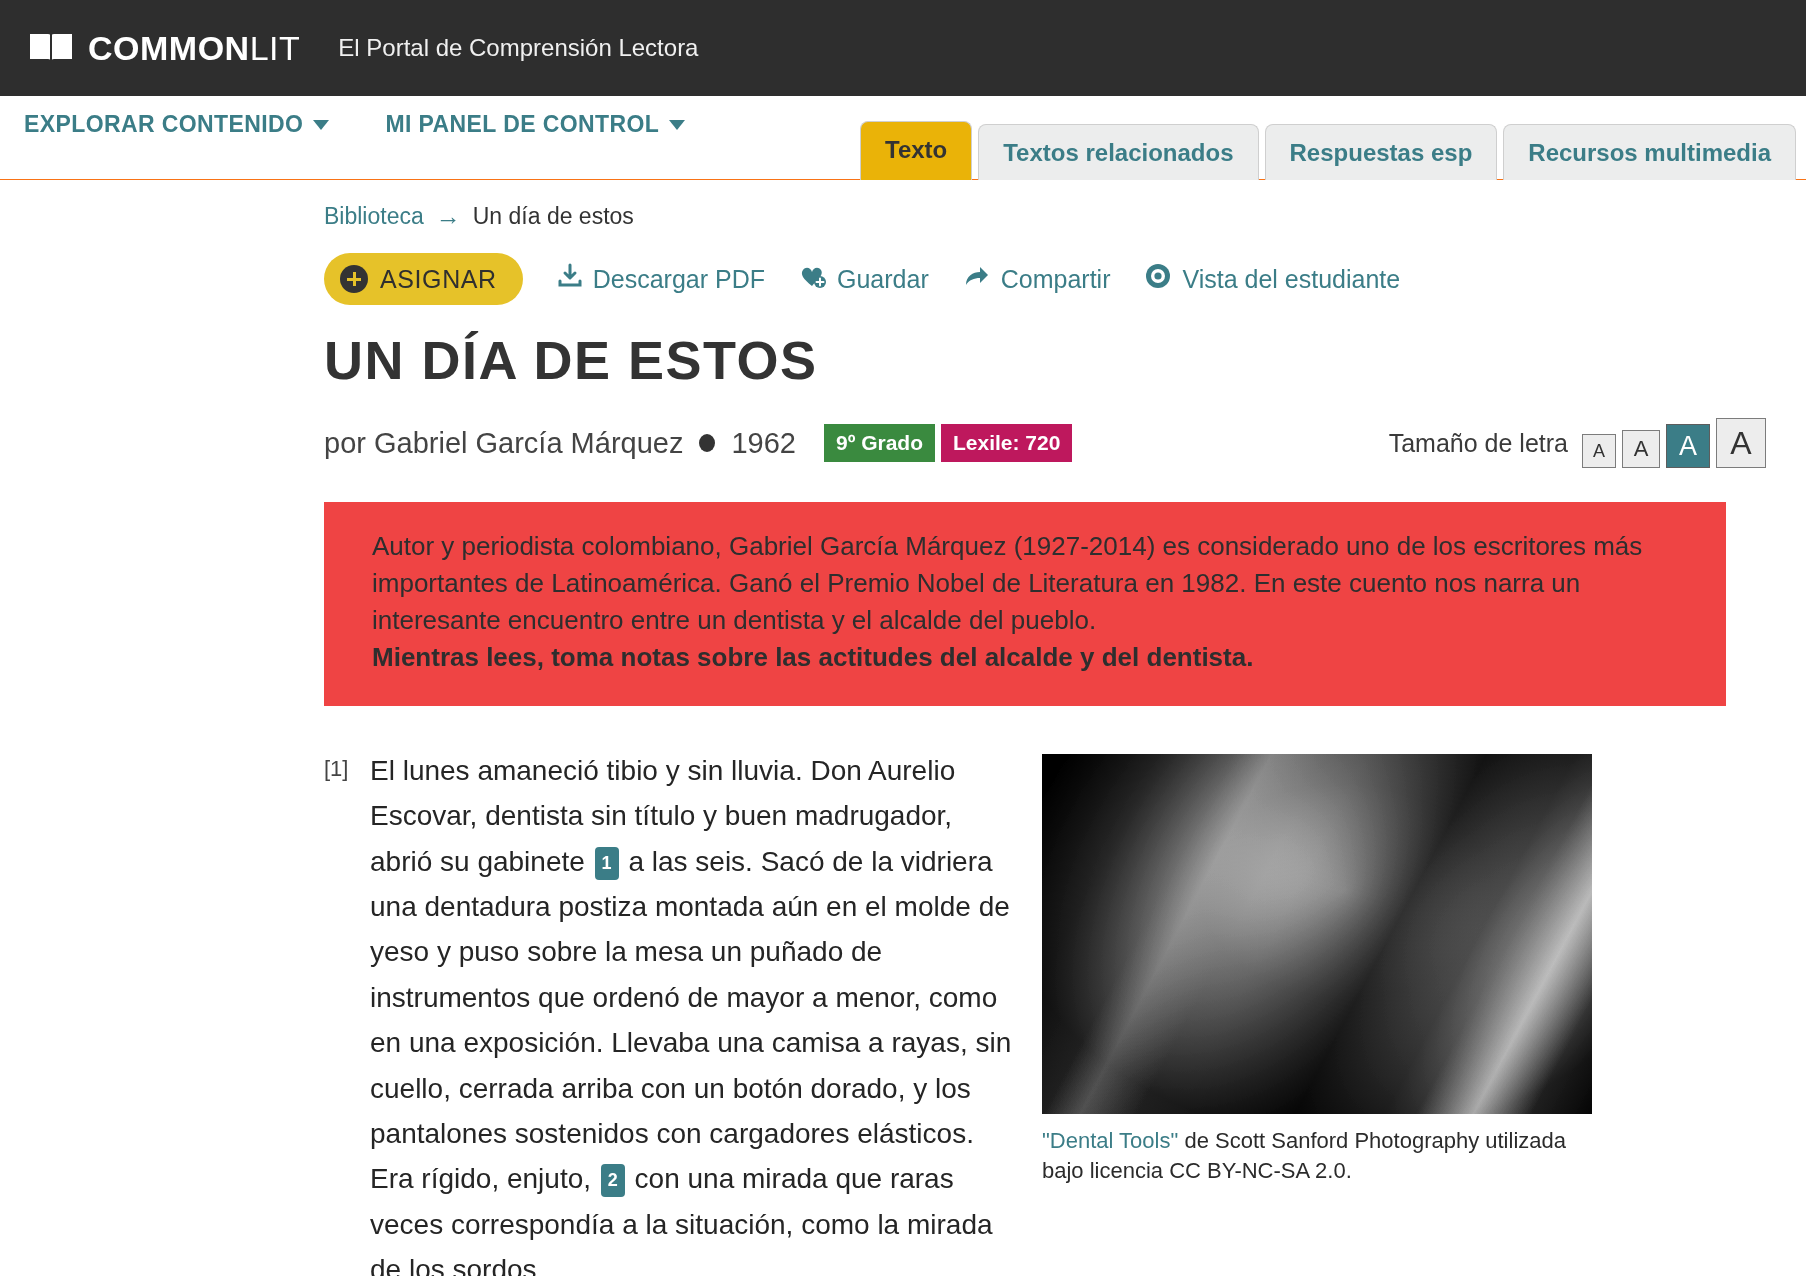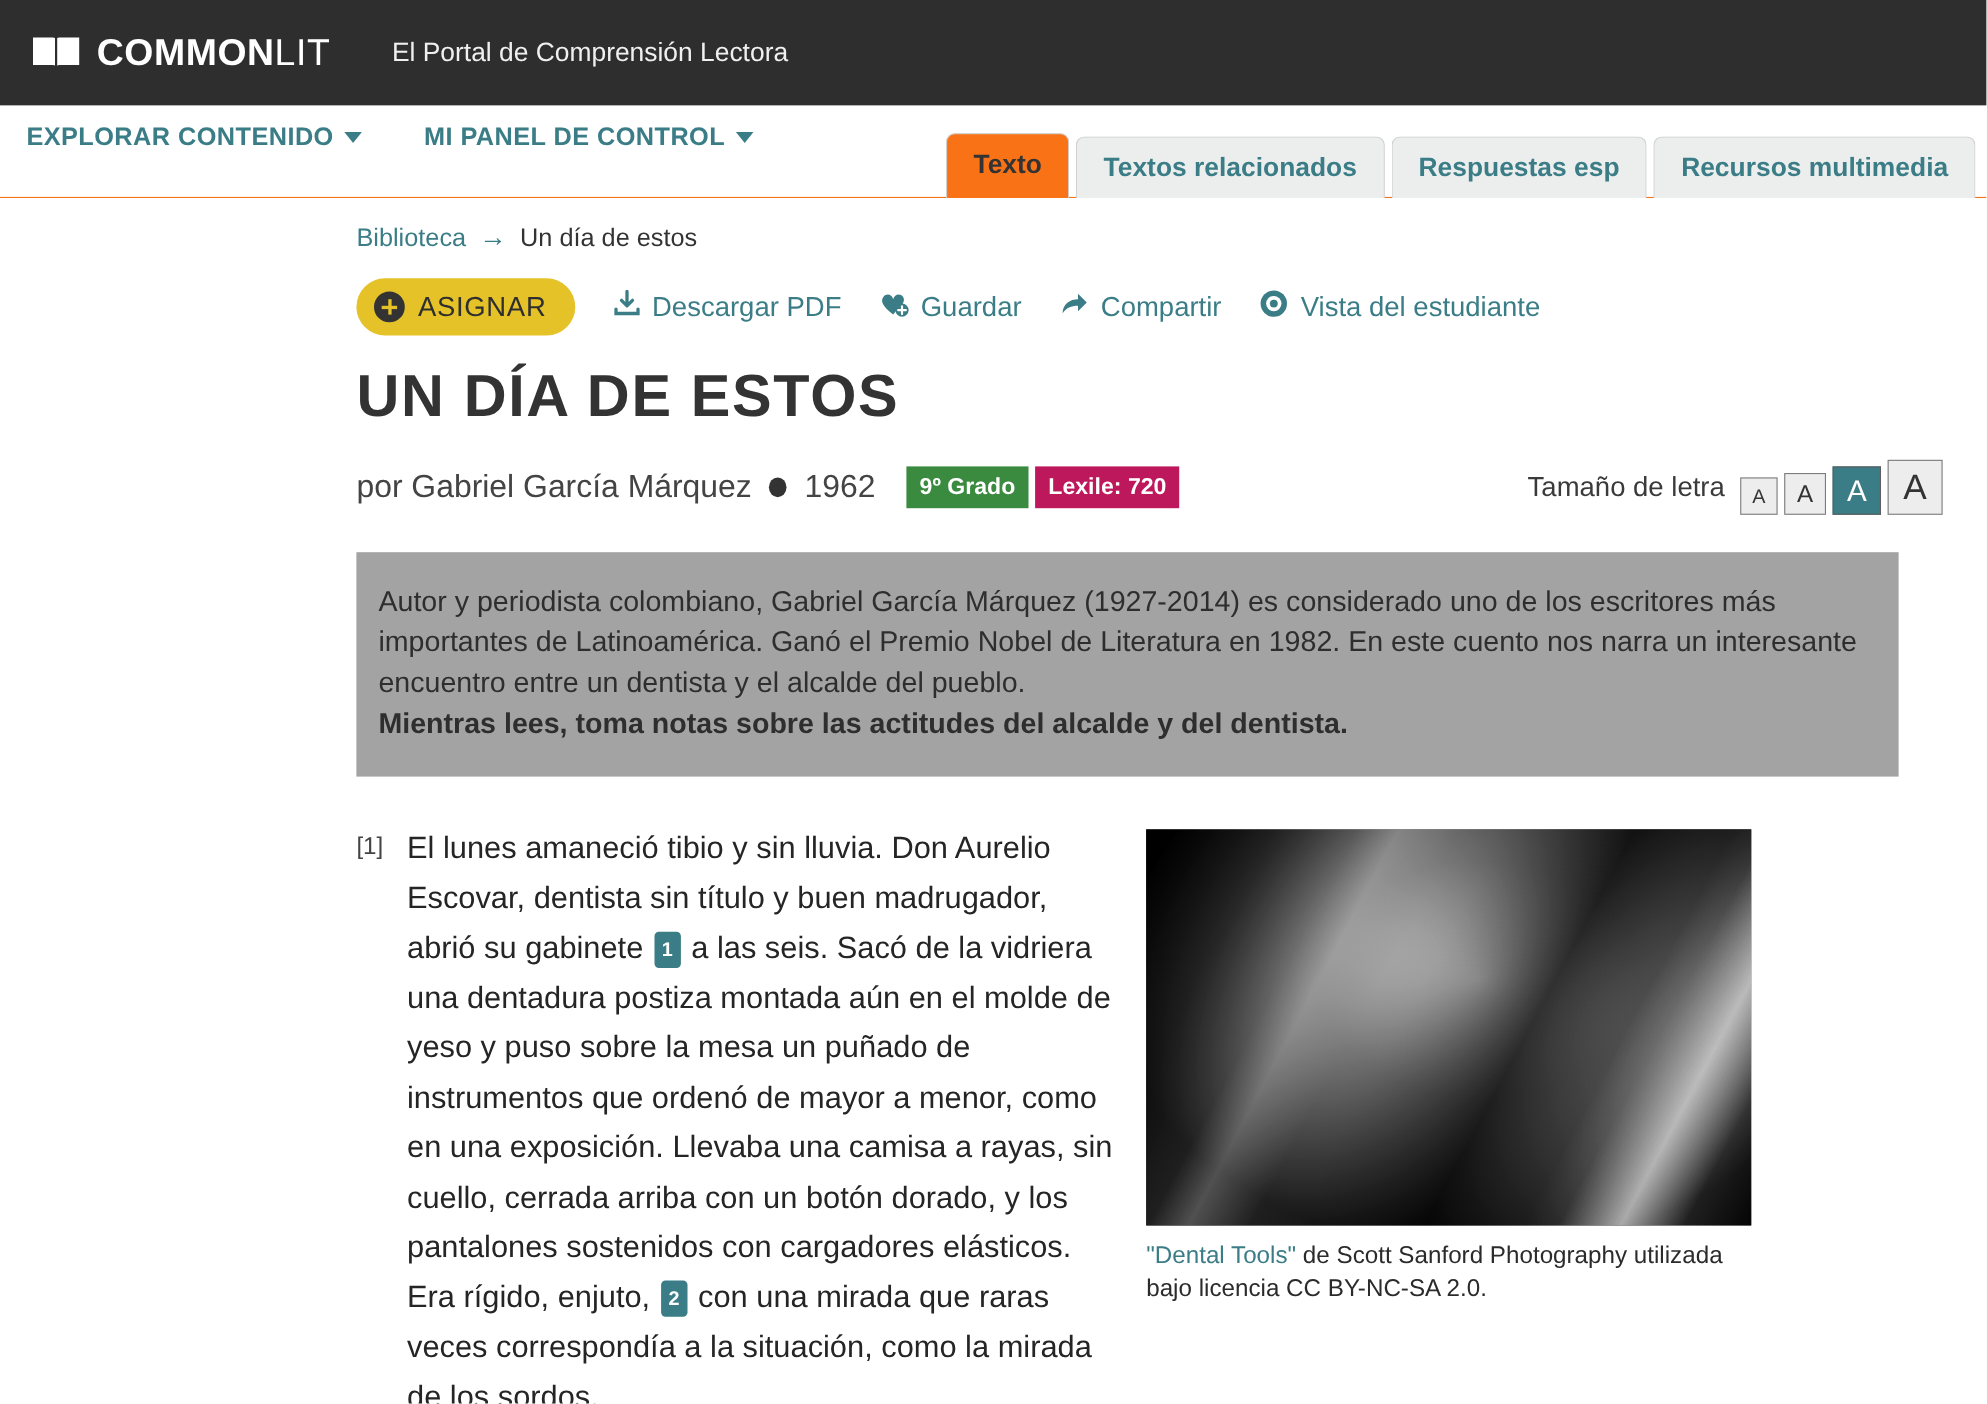--- a/index.html
+++ b/index.html
@@ -29,21 +29,21 @@
     color: #ffffff;
     line-height: 1;
     white-space: nowrap;
   }
   .brand .b-bold { font-weight: bold; }
   .brand .b-light { font-weight: 300; }
   .tagline {
     color: #f0f0f0;
     font-size: 24px;
     font-weight: 400;
-    margin-left: 40px;
+    margin-left: 22px;
     white-space: nowrap;
   }
 
   
   .nav-bar {
     height: 84px;
     background: #ffffff;
     border-bottom: 1px solid #f97316;
     display: flex;
     align-items: flex-end;
@@ -90,21 +90,21 @@
     border-radius: 8px 8px 0 0;
     padding: 14px 24px 13px 24px;
     font-size: 24px;
     font-weight: bold;
     color: #3b7d87;
     white-space: nowrap;
     cursor: pointer;
     line-height: 1.15;
   }
   .tab.active {
-    background: #f97316;
+    background: #eab308;
     color: #333333;
     padding-bottom: 16px;
     position: relative;
     z-index: 2;
   }
 
   
   .content {
     width: 1806px;
     padding-left: 324px;
@@ -210,22 +210,22 @@
     display: flex; align-items: center; justify-content: center;
     font-family: "Liberation Sans", sans-serif;
   }
   .fs-btn.s1 { width: 34px; height: 34px; font-size: 18px; }
   .fs-btn.s2 { width: 38px; height: 38px; font-size: 22px; }
   .fs-btn.s3 { width: 44px; height: 44px; font-size: 27px; }
   .fs-btn.s4 { width: 50px; height: 50px; font-size: 32px; }
   .fs-btn.active { background: #3b7d87; color: #ffffff; border-color: #5d5d5d; }
 
   .intro-box {
-    background: #a3a3a3;
-    padding: 26px 32px 30px 20px;
+    background: #ef4444;
+    padding: 26px 32px 30px 48px;
     margin-bottom: 42px;
     margin-right: 40px;
   }
   .intro-box p {
     font-size: 26px;
     line-height: 1.42;
     color: #2e2e2e;
   }
   .intro-box p.bold { font-weight: bold; }
 

